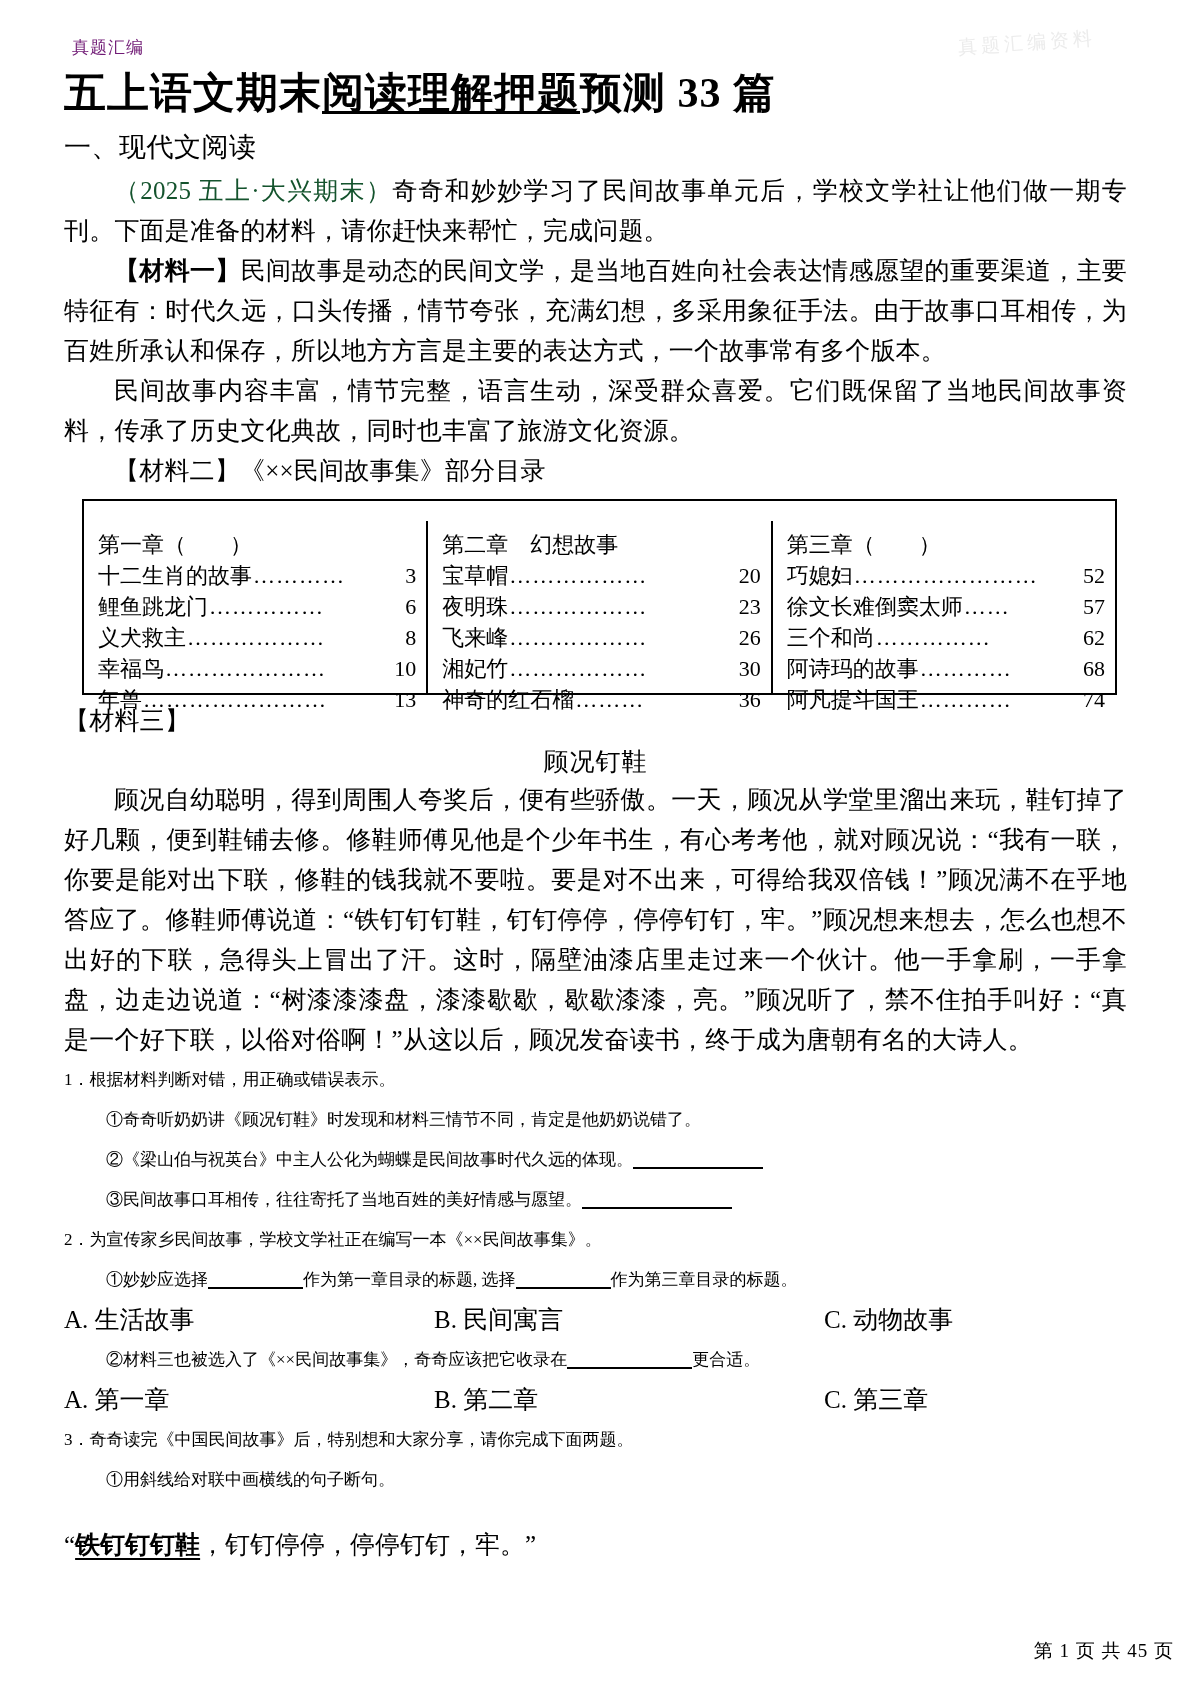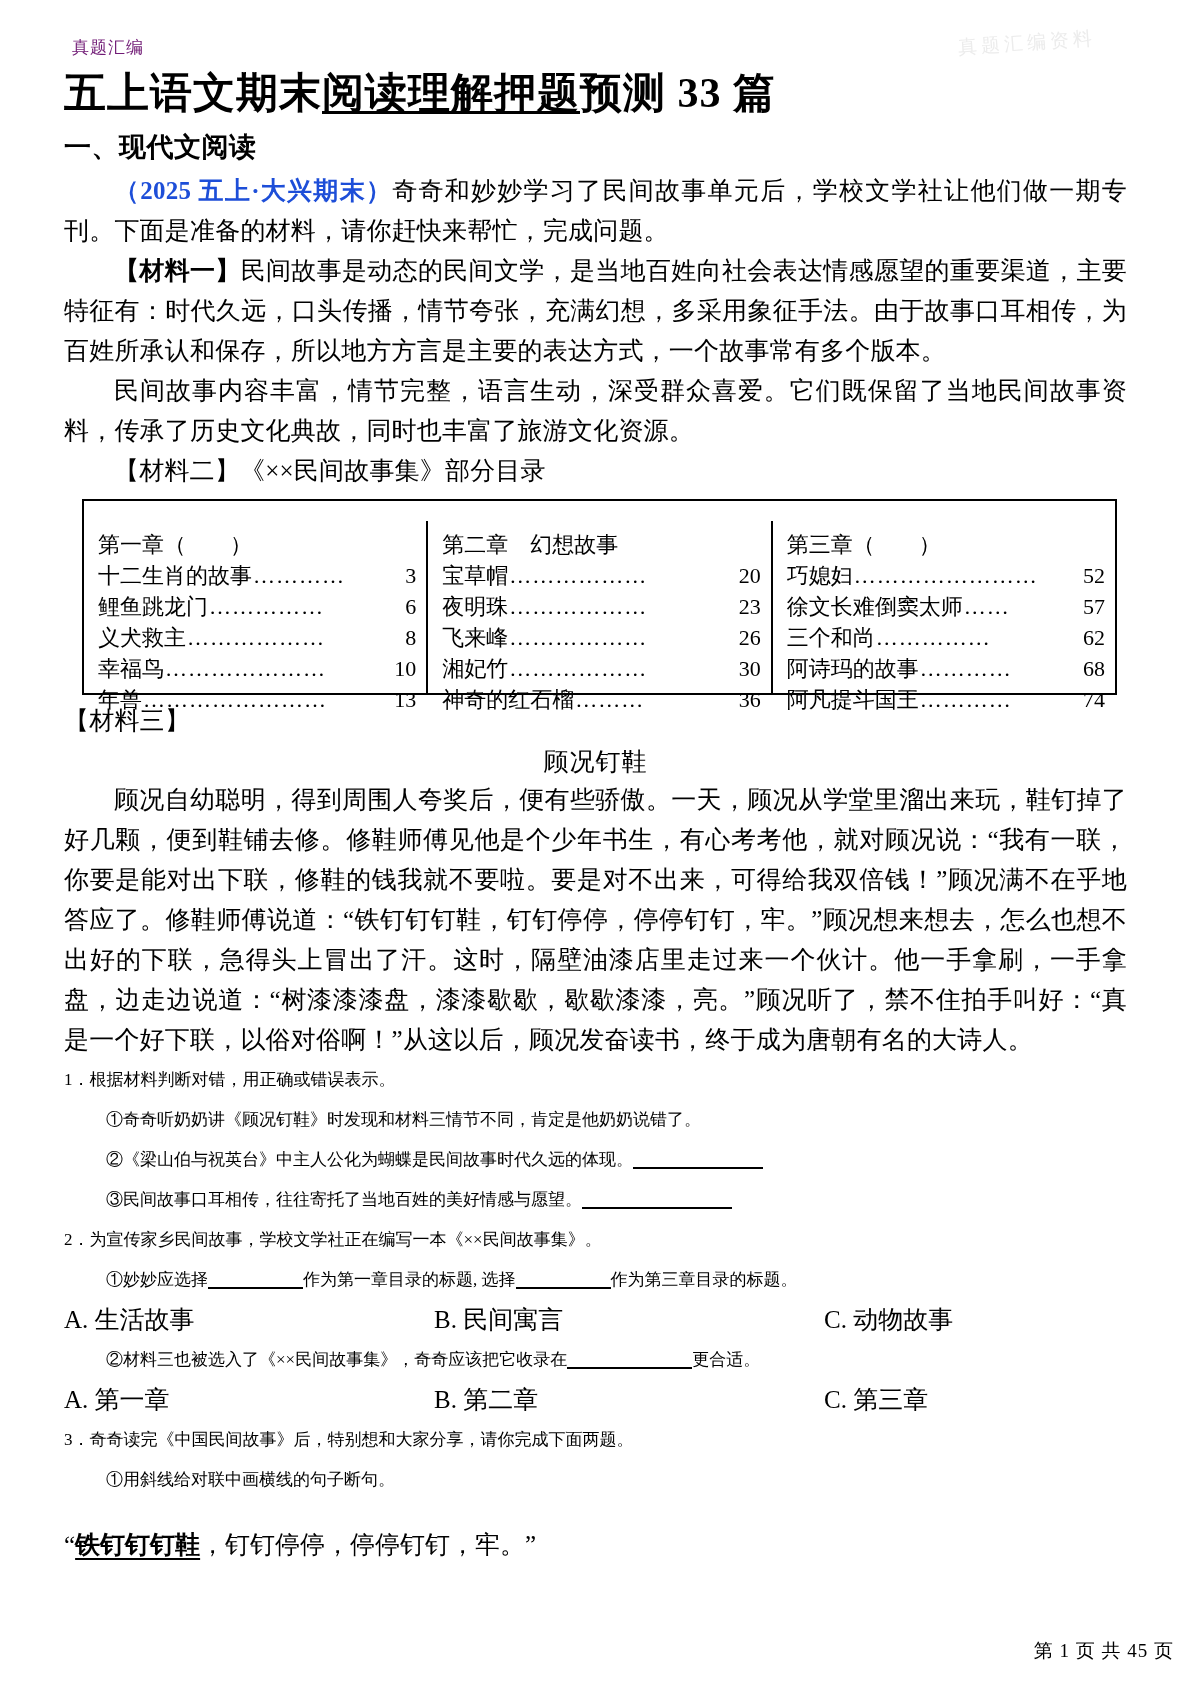--- a/index.html
+++ b/index.html
@@ -36,35 +36,35 @@
     margin: 6px 0 8px 0;
     white-space: nowrap;
   }
   .doc-title .uline {
     text-decoration: underline;
     text-decoration-thickness: 3px;
     text-underline-offset: 4px;
   }
   .section-head {
     font-size: 27px;
-    font-weight: bold;
+    font-weight: normal;
     margin: 2px 0 6px 0;
     letter-spacing: 0.5px;
   }
   .para {
     font-size: 25px;
     line-height: 40px;
     text-align: justify;
     margin: 0;
     letter-spacing: 0.2px;
   }
   .indent2 { text-indent: 50px; }
   .src-tag {
-    color: #1d4ed8;
-    font-weight: bold;
+    color: #14532d;
+    font-weight: normal;
   }
   .bold { font-weight: bold; }
   .toc-box {
     border: 2px solid #000;
     margin: 8px 10px 6px 18px;
     display: flex;
     height: 196px;
     box-sizing: border-box;
   }
   .toc-col {

